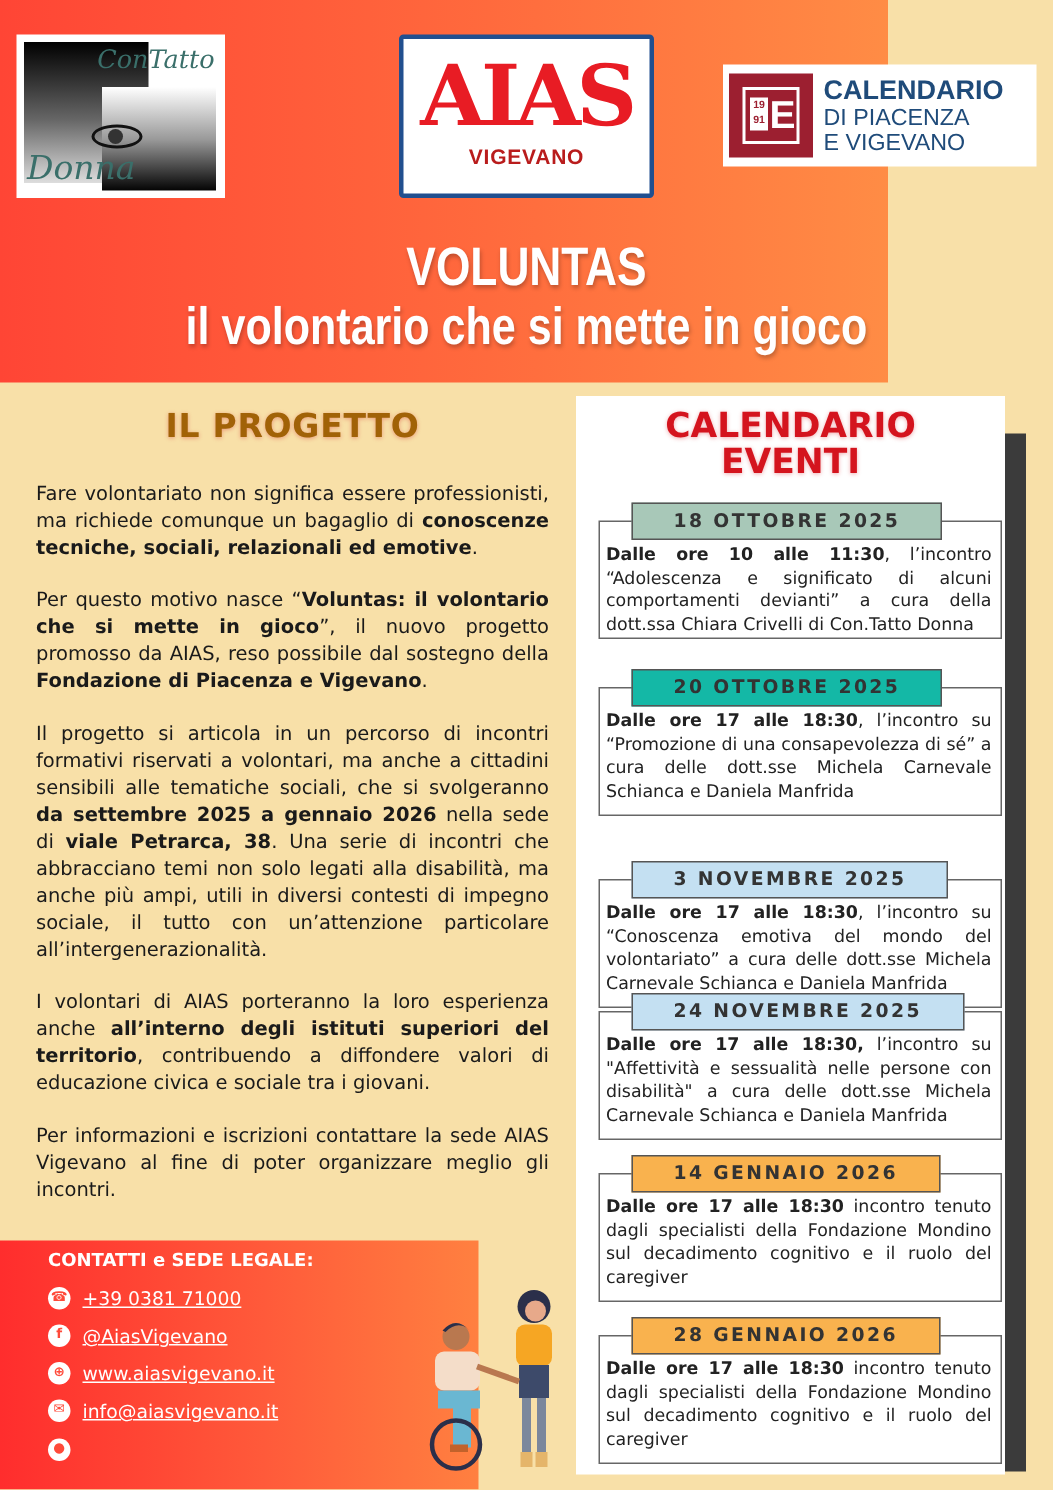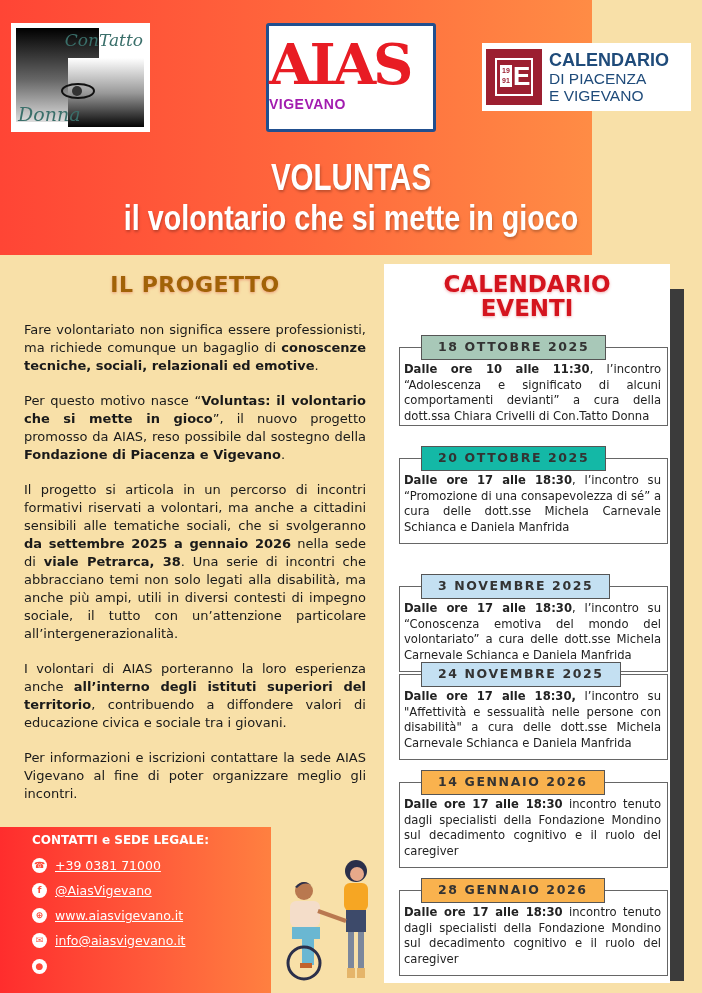--- a/index.html
+++ b/index.html
@@ -31,43 +31,43 @@
     background: linear-gradient(180deg, #fff 0%, #999 50%, #000 100%);
   }
   .logo-contatto .t1 {
     position: absolute; right: 2px; top: 2px;
     font-family: "DejaVu Serif", serif; font-style: italic;
     font-size: 17px; color: #3a6f6a;
   }
   .logo-contatto .t2 {
     position: absolute; left: 2px; bottom: 2px;
     font-family: "DejaVu Serif", serif; font-style: italic;
-    font-size: 19px; color: #3a6f6a;
+    font-size: 22px; color: #3a6f6a;
   }
   .logo-contatto .eye {
     position: absolute; left: 45px; top: 55px; width: 34px; height: 16px;
     border: 2px solid #111; border-radius: 50%;
   }
   .logo-contatto .pupil {
     position: absolute; left: 56px; top: 58px; width: 10px; height: 10px;
     background: #333; border-radius: 50%;
   }
   .logo-aias {
     position: absolute; left: 266px; top: 23px; width: 170px; height: 109px;
     background: #fff; border: 3px solid #214f8f; border-radius: 3px;
-    text-align: left;
+    text-align: center;
   }
   .logo-aias .big {
     font-family: "DejaVu Serif", serif; font-weight: bold;
     font-size: 56px; color: #e81c24; line-height: 64px; margin-top: 6px;
     letter-spacing: -3px;
   }
   .logo-aias .small {
     font-family: "Liberation Sans", sans-serif; font-weight: bold;
-    font-size: 14px; color: #a21caf; letter-spacing: 0.5px;
+    font-size: 14px; color: #b91c1c; letter-spacing: 0.5px;
   }
   .logo-fondazione {
     position: absolute; left: 482px; top: 43px; width: 209px; height: 68px;
     background: #fff;
   }
   .logo-fondazione .mark {
     position: absolute; left: 4px; top: 6px; width: 56px; height: 56px;
     background: #9c1f30;
   }
   .logo-fondazione .mark .frame {
@@ -107,21 +107,21 @@
     text-shadow: 0 1px 3px rgba(210,20,30,0.35);
   }
   .progetto-body {
     position: absolute; left: 24px; top: 321px; width: 342px;
     font-size: 13px; line-height: 18px; text-align: justify; color: #1a1a1a;
   }
   .progetto-body p { margin-bottom: 17px; }
   .progetto-body b { font-weight: bold; }
 
   .contacts {
-    position: absolute; left: 0; top: 827px; width: 271px; height: 166px;
+    position: absolute; left: 0; top: 827px; width: 319px; height: 166px;
     background: linear-gradient(90deg, #ff2d2d 0%, #ff5a3a 55%, #ff8040 100%);
     color: #fff;
   }
   .contacts .hdr {
     position: absolute; left: 32px; top: 6px; font-weight: bold; font-size: 12px;
   }
   .contacts .row {
     position: absolute; left: 32px; display: flex; align-items: center; gap: 8px;
     font-size: 12.5px;
   }
@@ -146,21 +146,21 @@
     position: absolute; left: 0; width: 100%; text-align: center;
     font-weight: bold; color: #d4141e; font-size: 23px; line-height: 23px;
     text-shadow: 0 1px 3px rgba(210,20,30,0.35);
   }
   .event {
     position: absolute; left: 15px; width: 269px; border: 1.5px solid #666;
     background: #fff;
   }
   .event .date {
     position: absolute; left: 21px; top: -13px; height: 25px;
-    padding: 0 16px; border: 1.5px solid #555;
+    padding: 0 27px; border: 1.5px solid #555;
     font-weight: bold; font-size: 12.5px; letter-spacing: 1.6px; line-height: 22px;
     color: #333; white-space: nowrap;
   }
   .event .body {
     padding: 14px 6px 6px 4px; font-size: 11.6px; line-height: 15.7px;
     text-align: justify; color: #222;
   }
   .event .body b { font-weight: bold; }
 </style>
 </head>

